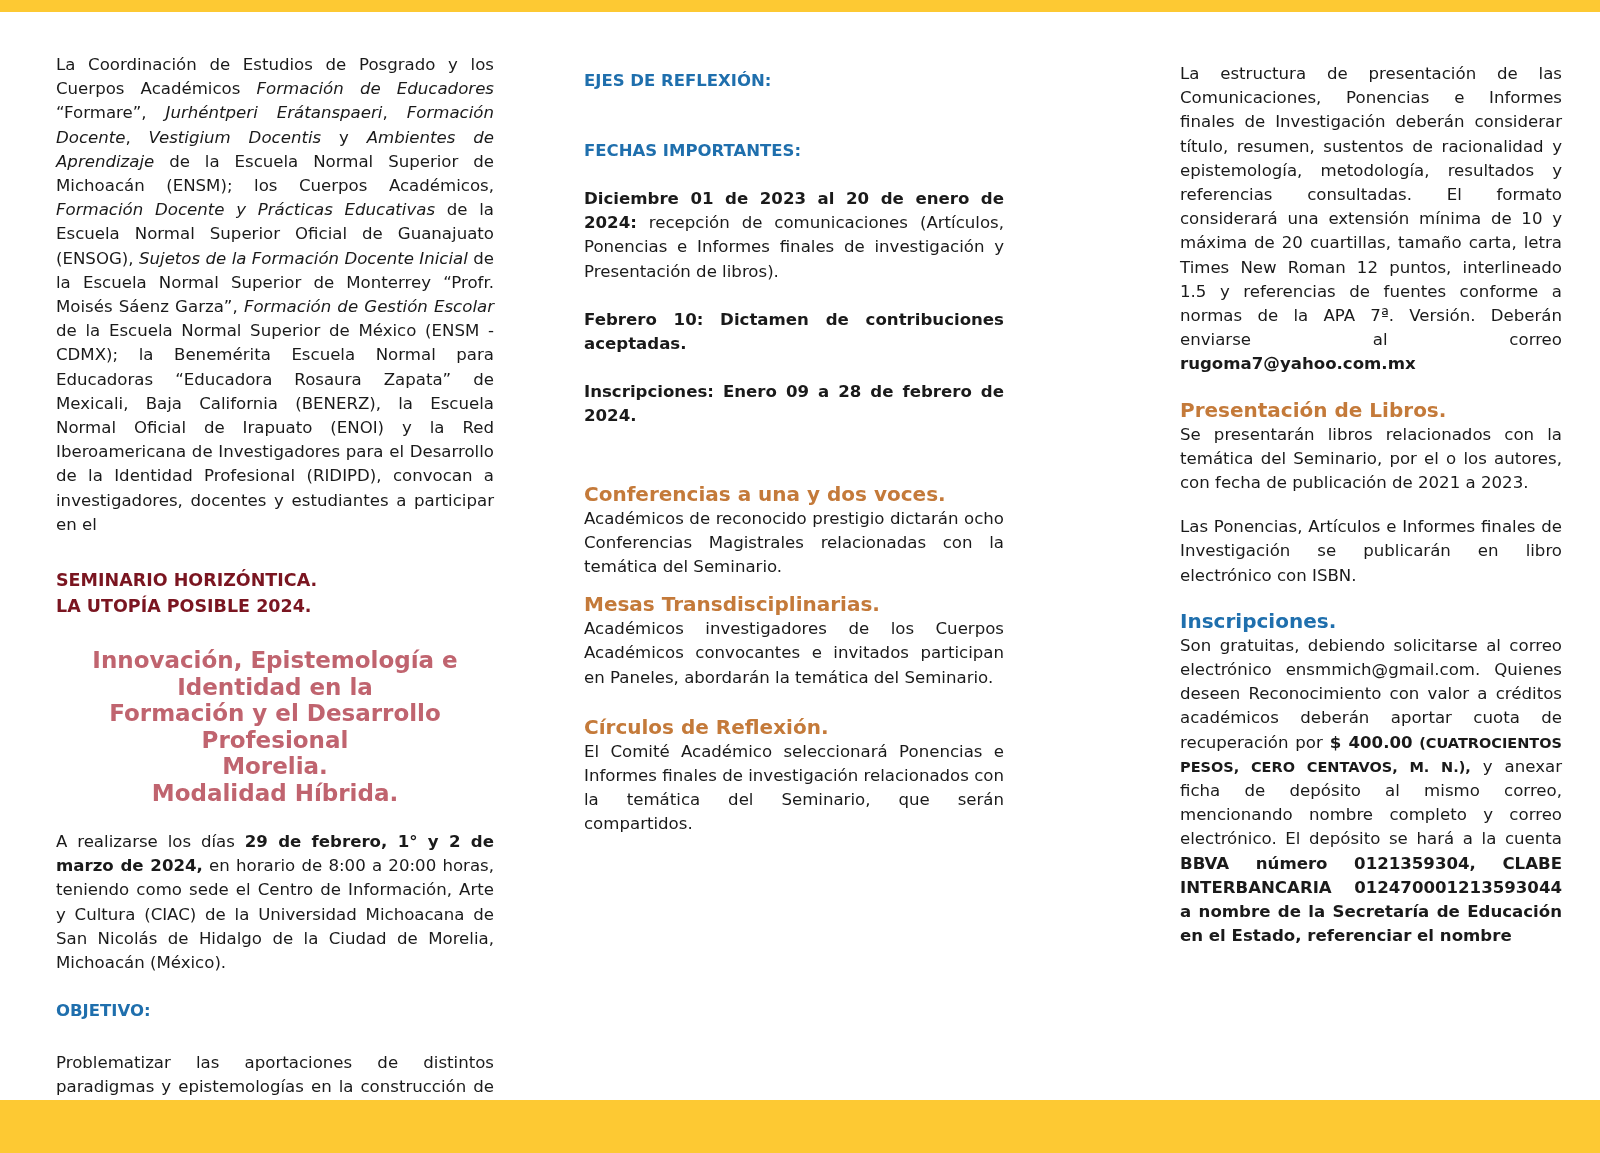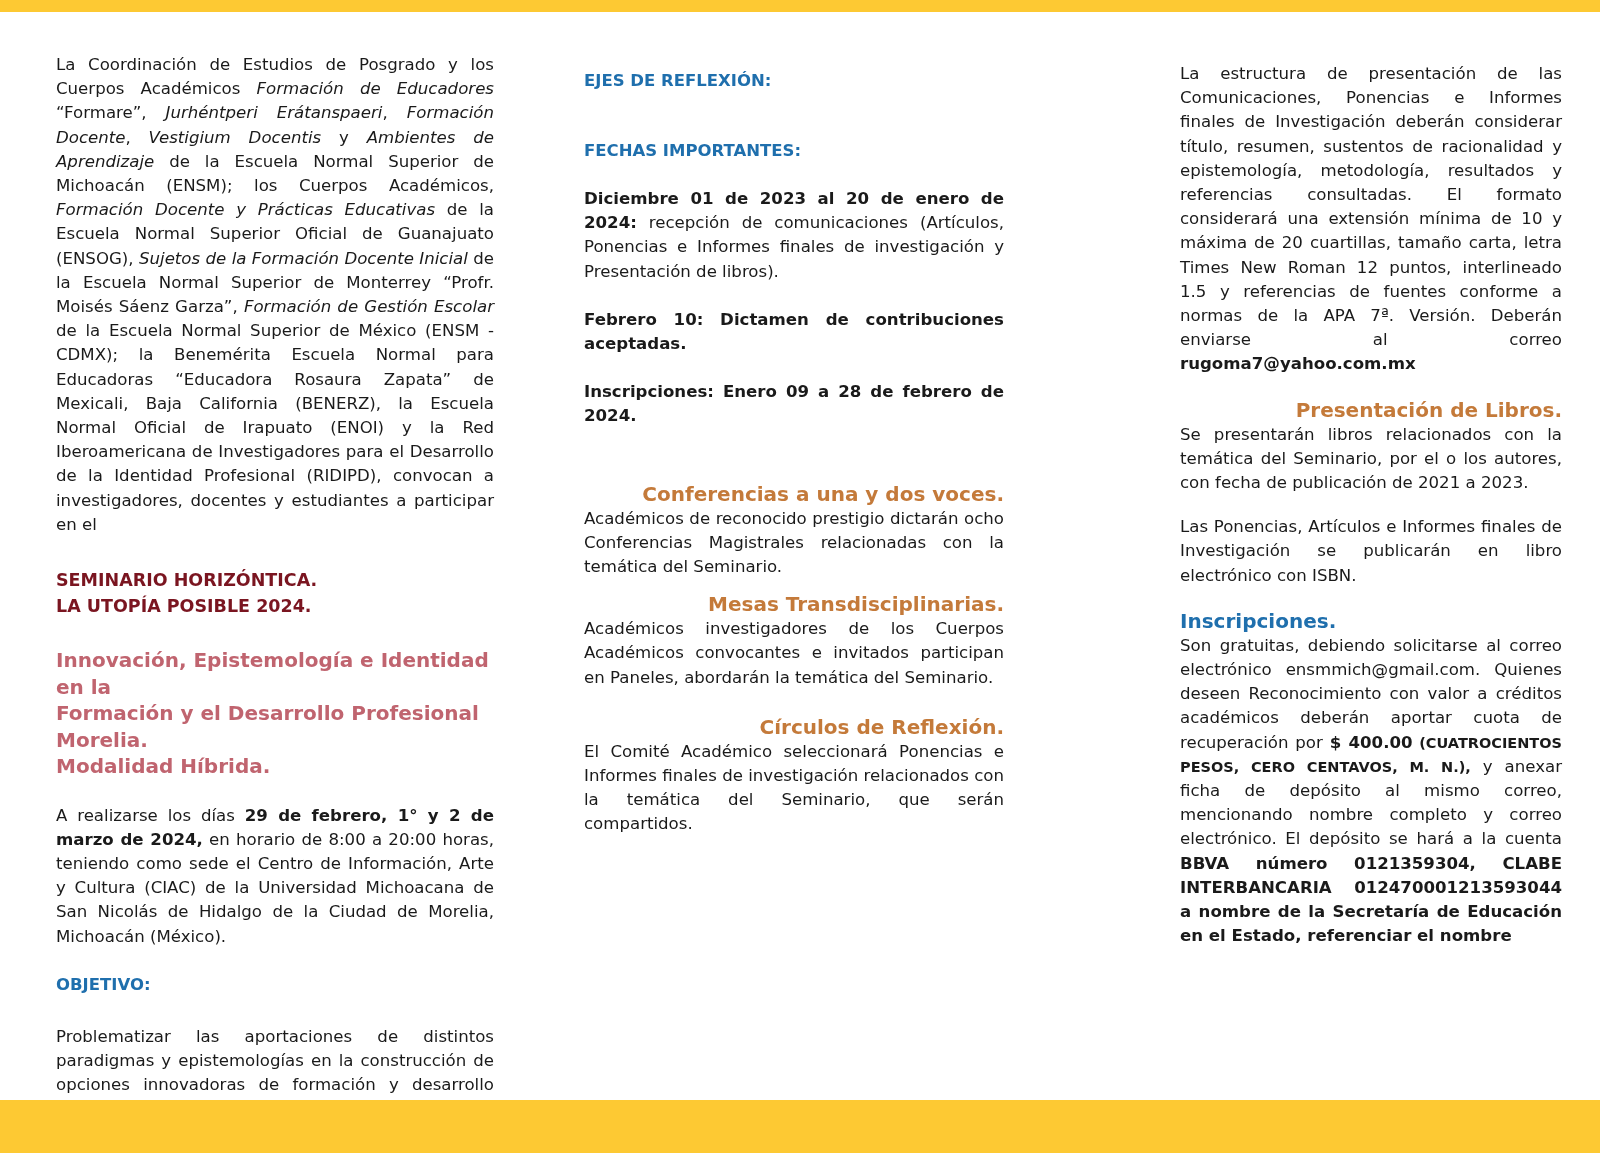--- a/index.html
+++ b/index.html
@@ -6,24 +6,24 @@
   html, body { width: 1600px; height: 1153px; background: #ffffff; overflow: hidden; }
   body { position: relative; font-family: "DejaVu Sans", sans-serif; color: #1a1a1a; }
   .bar-top { position: absolute; left: 0; top: 0; width: 1600px; height: 12px; background: #fdc933; }
   .bar-bottom { position: absolute; left: 0; top: 1100px; width: 1600px; height: 53px; background: #fdc933; }
   .col { position: absolute; font-size: 16.6px; line-height: 24.2px; }
   .col1 { left: 56px; top: 53px; width: 438px; }
   .col2 { left: 584px; top: 37px; width: 420px; margin-top: 32px; }
   .col3 { left: 1180px; top: 62px; width: 382px; }
   .just { text-align: justify; }
   .heading-blue { color: #1f6fad; font-weight: bold; font-size: 16.5px; line-height: 24px; }
-  .heading-orange { color: #c47a3a; font-weight: bold; font-size: 20px; line-height: 26px; text-align: right; }
+  .heading-orange { color: #c47a3a; font-weight: bold; font-size: 20px; line-height: 26px; }
   .heading-blue-lg { color: #1f6fad; font-weight: bold; font-size: 20px; line-height: 26px; }
   .title-dark { color: #7a1520; font-weight: bold; font-size: 17.5px; line-height: 26px; text-align: left; }
-  .title-rose { color: #c0646f; font-weight: bold; font-size: 20px; line-height: 26.5px; text-align: left; }
+  .title-rose { color: #c0646f; font-weight: bold; font-size: 23px; line-height: 26.5px; text-align: center; }
   b, .bold { font-weight: bold; }
   i { font-style: italic; }
   .small-caps-bold { font-weight: bold; font-size: 14.5px; }
 </style>
 </head>
 <body>
 
 <div class="bar-top"></div>
 
 <div class="col col1">

